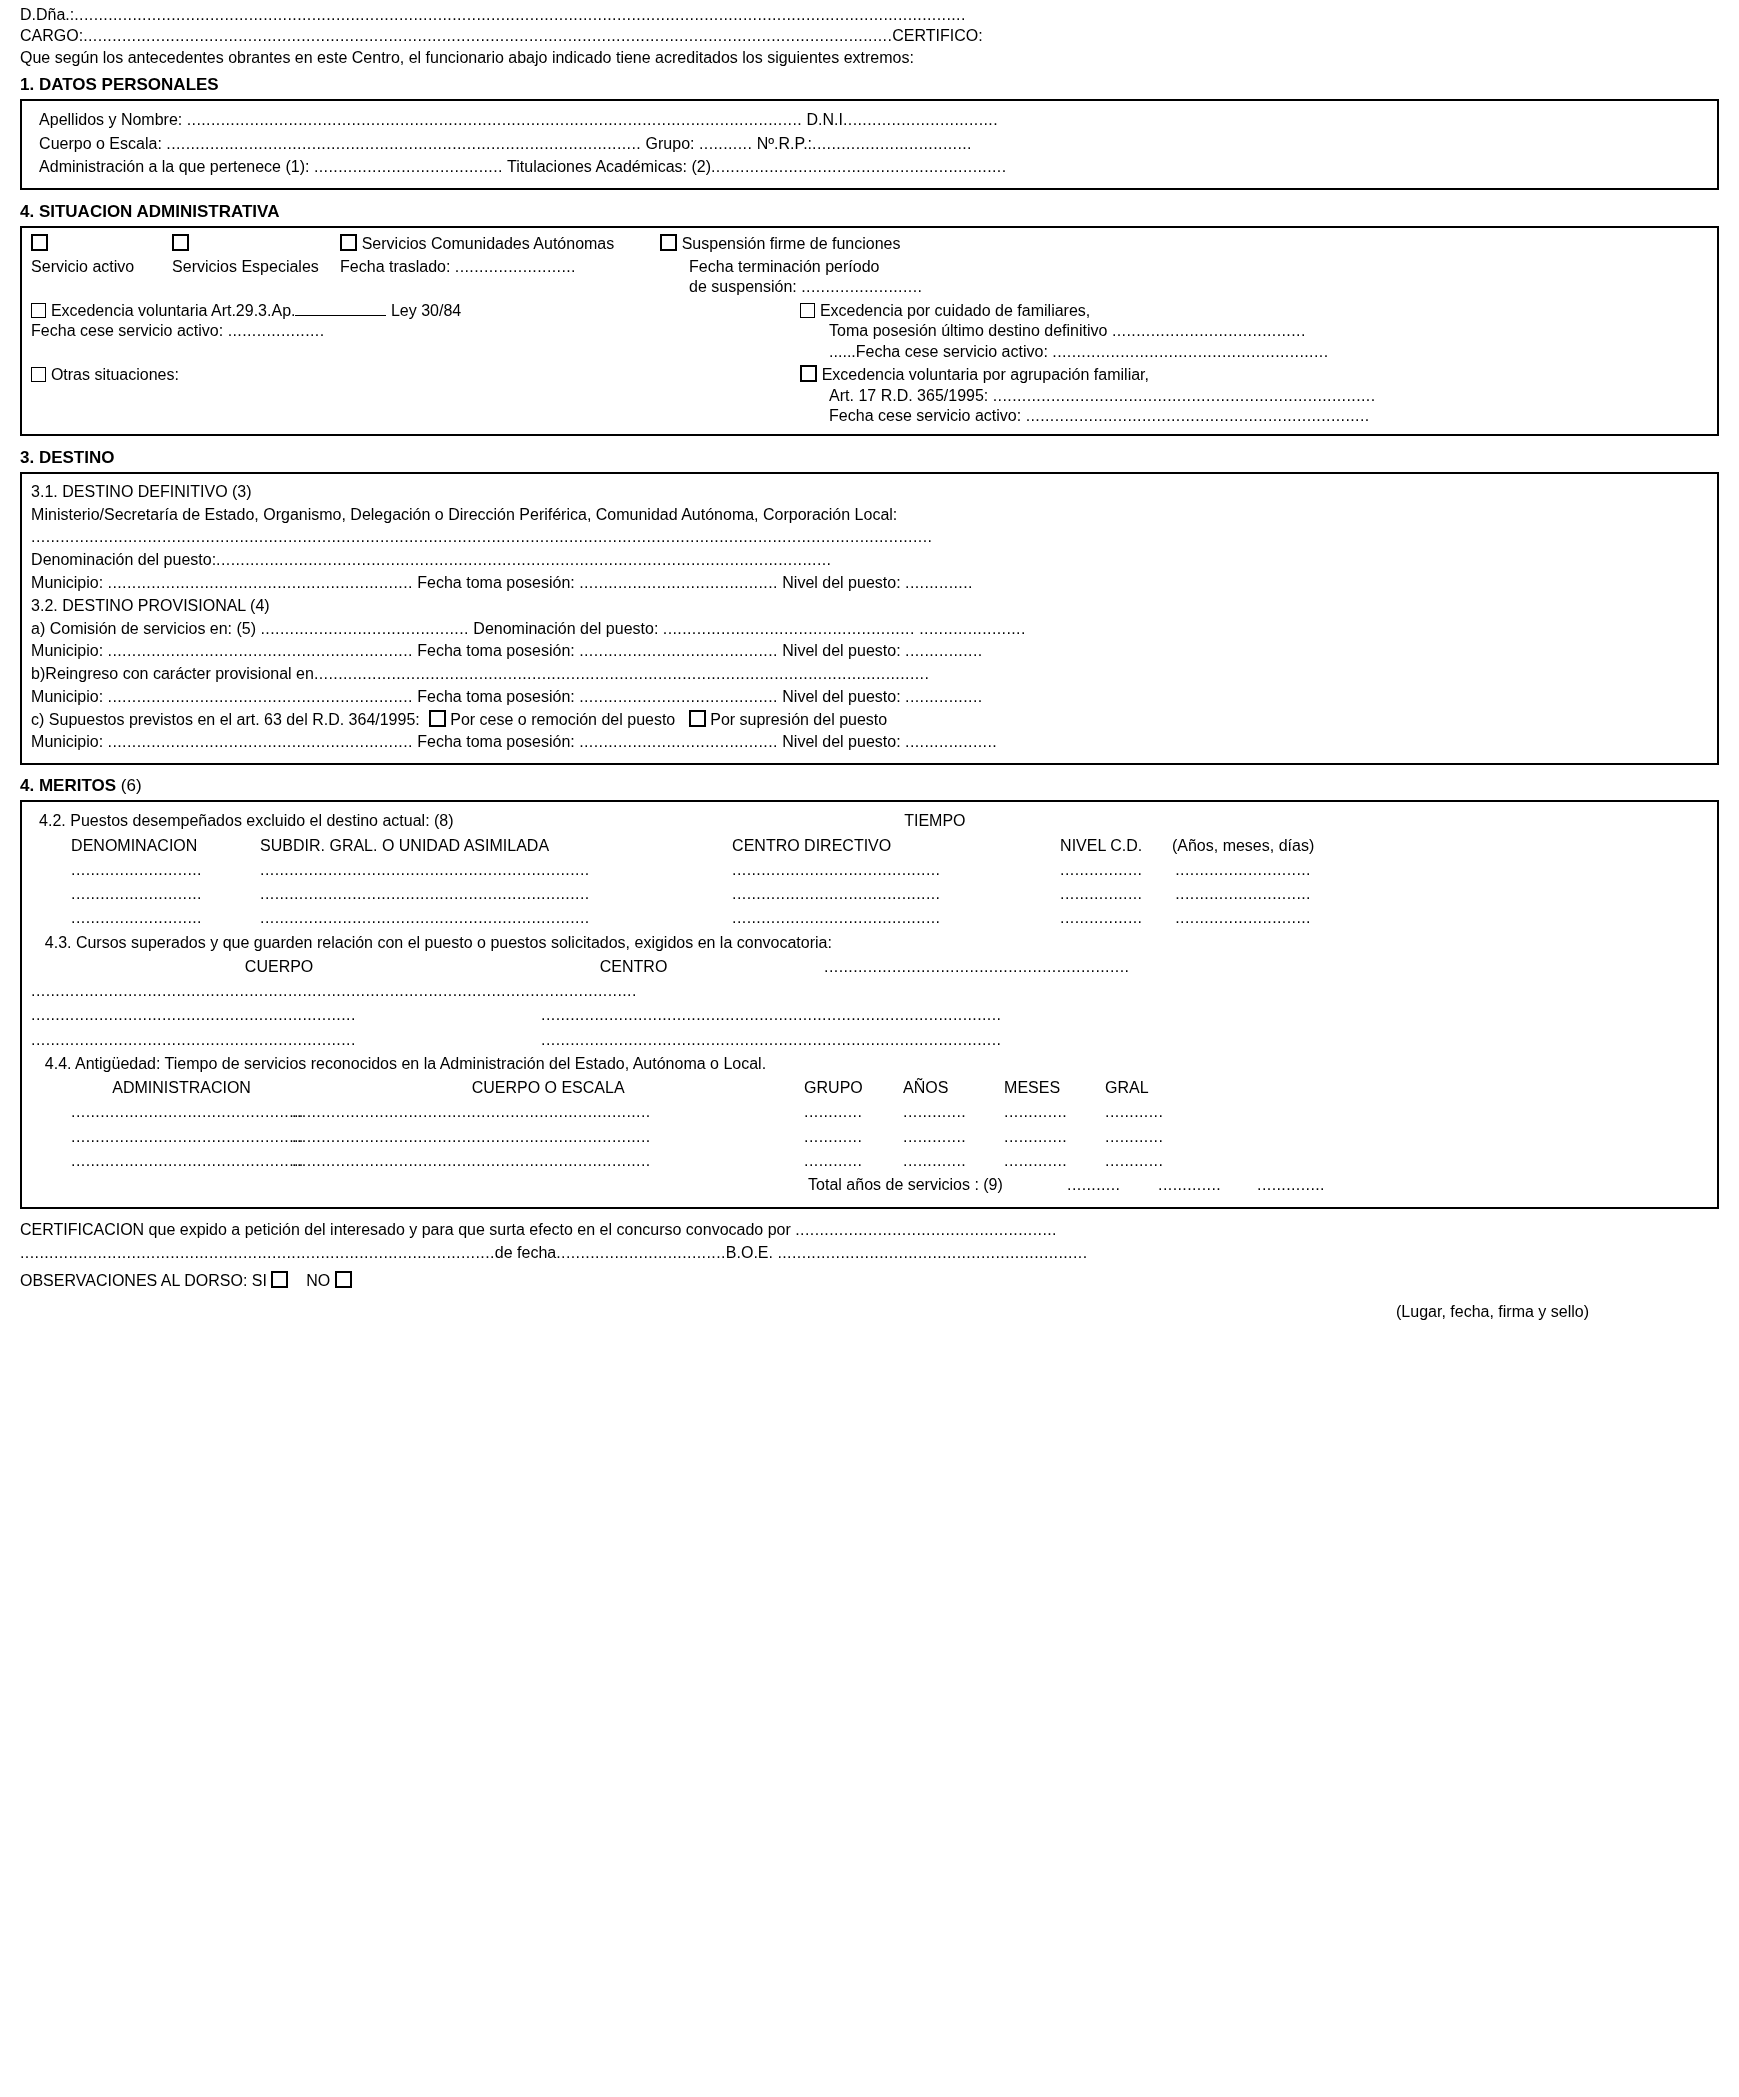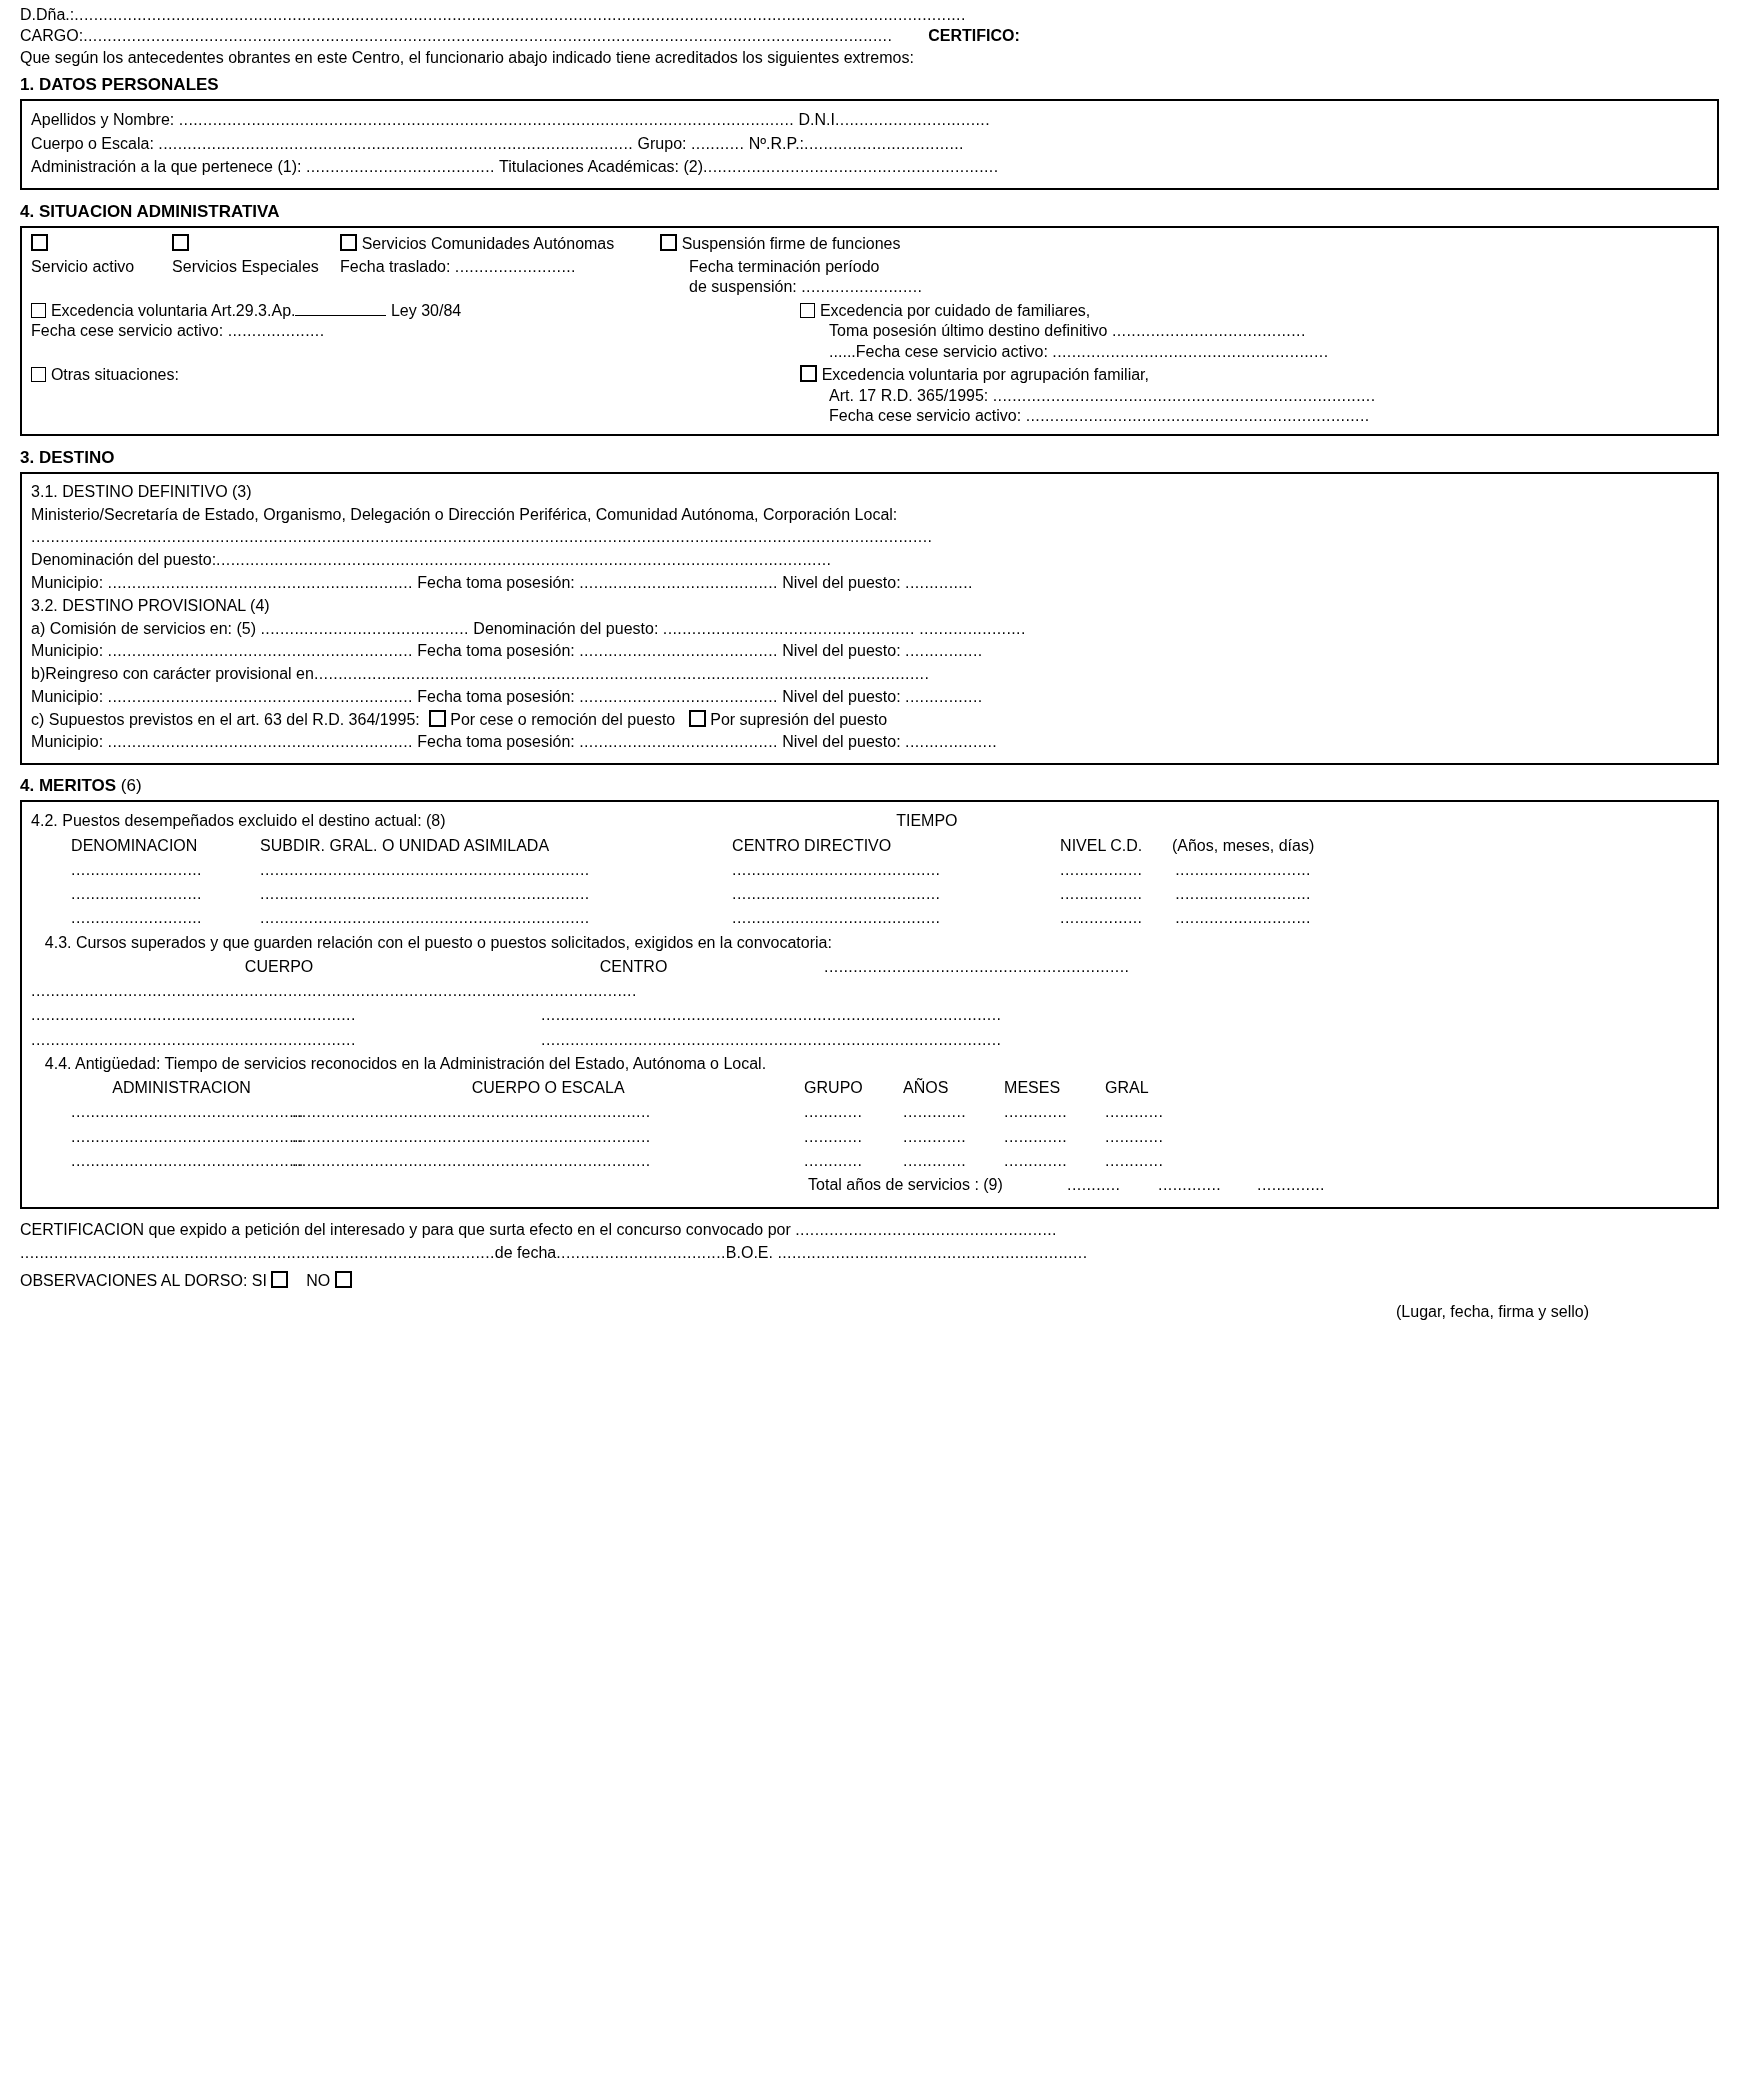--- a/index.html
+++ b/index.html
@@ -21,40 +21,39 @@
     position: relative;
   }
   .dots { letter-spacing: 0.4px; }
   .head-line {
     display: block;
     white-space: nowrap;
     overflow: hidden;
     margin-bottom: 0.8px;
   }
   .certifico {
-    font-weight: bold;
-    margin-left: 36px;
+    font-weight: normal;
   }
   .intro {
     margin-top: 1.5px;
     margin-bottom: 6.1px;
   }
   .sec-title {
     font-weight: bold;
     font-size: 17px;
     margin: 4.6px 0 3px 0;
   }
   .sec-title .note { font-weight: normal; }
   .box {
     border: 2.3px solid #000;
     box-sizing: border-box;
     padding: 6.1px 9.1px 7.6px 9.1px;
     margin-bottom: 10.7px;
   }
-  .box .line { white-space: nowrap; overflow: hidden; margin: 3px 0; }
+  .box .line { white-space: nowrap; overflow: hidden; margin: 3px 8px; }
   .chk {
     display: inline-block;
     width: 17px;
     height: 17px;
     border: 2.3px solid #000;
     box-sizing: border-box;
     vertical-align: -2.3px;
     margin-right: 4.6px;
   }
   .chk.small {

